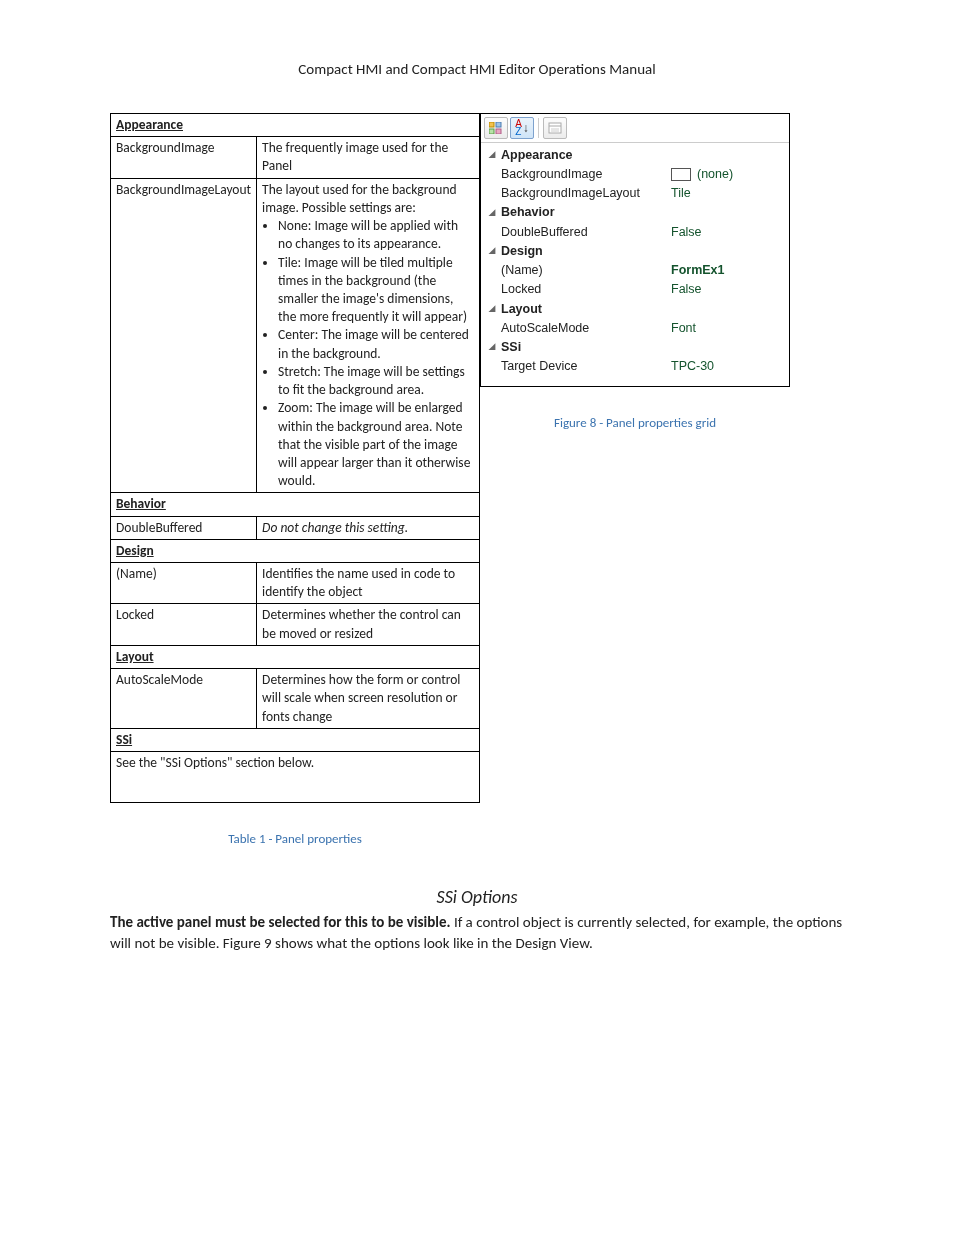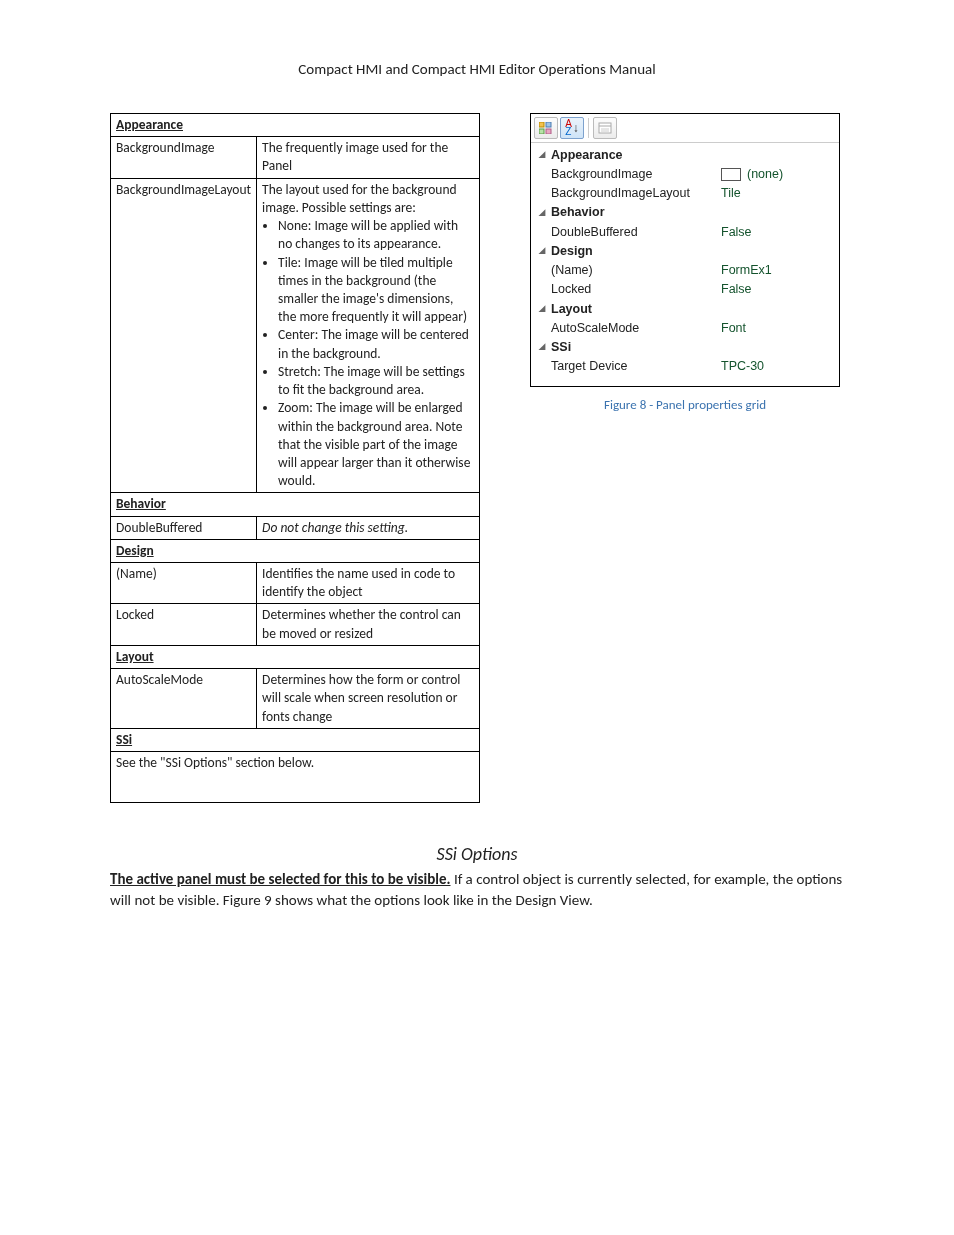--- a/index.html
+++ b/index.html
@@ -13,21 +13,20 @@
     box-sizing: border-box;
   }
   .header-title {
     text-align: center;
     font-size: 15px;
     margin-bottom: 35px;
   }
   .columns {
     display: flex;
     align-items: flex-start;
-    gap: 50px;
   }
   .left-col { flex: 0 0 370px; }
   .right-col { flex: 0 0 310px; }
 
   
   table.doc {
     border-collapse: collapse;
     width: 100%;
     border: 1.5px solid #000;
     font-size: 13.5px;
@@ -46,21 +45,21 @@
     margin: 0 0 0 16px;
     padding: 0;
   }
   table.doc td.desc ul li { margin-bottom: 0; }
   .italic { font-style: italic; }
 
   .caption {
     text-align: center;
     color: #3b73af;
     font-size: 13px;
-    margin-top: 10px;
+    margin-top: 28px;
   }
 
   
   .propgrid {
     border: 1.5px solid #000;
     width: 100%;
     font-family: "Tahoma", "Segoe UI", Arial, sans-serif;
     font-size: 12.5px;
     box-sizing: border-box;
   }
@@ -94,37 +93,37 @@
     padding: 1.5px 4px 1.5px 4px;
     line-height: 1.3;
   }
   .prop-row .tw {
     width: 14px; text-align: center;
     font-size: 9px; color: #666;
   }
   .prop-row .lbl { flex: 0 0 170px; padding-left: 2px; }
   .prop-row .val { flex: 1; color:#14532d; }
   .prop-row.cat .lbl { font-weight: bold; }
-  .prop-row .val.bold { font-weight: normal; }
+  .prop-row .val.bold { font-weight: bold; }
   .val .swatch {
     display:inline-block; width:18px; height:11px;
     border:1px solid #555; background:#fff;
     vertical-align:middle; margin-right:6px;
   }
 
   
   .section-heading {
     font-style: italic;
     font-size: 18px;
     margin-top: 40px;
     margin-bottom: 4px;
     text-align: center;
   }
   .body-text { font-size: 15px; line-height:1.4; }
-  .body-text .underline-bold { text-decoration: underline; font-weight:600;text-align:center; }
+  .body-text .underline-bold { font-weight:600;text-align:center; }
 </style>
 </head>
 <body>
 
 <div class="header-title">Compact HMI and Compact HMI Editor Operations Manual</div>
 
 <div class="columns">
 
   <div class="left-col">
     <table class="doc">
@@ -175,20 +174,21 @@
         <td class="desc">Determines how the form or control will scale when screen resolution or fonts change</td>
       </tr>
       <tr class="section">
             <td colspan="2">SSi</td>
           </tr>
       <tr>
             <td colspan="2" style="height:46px;">See the "SSi Options" section below.</td>
           </tr>
     </tbody>
       </table>
+    <div class="caption">Table 1 - Panel properties</div>
   </div>
 
   <div class="right-col">
     <div class="propgrid">
       <div class="toolbar">
         <div class="tb-btn">
           <svg width="14" height="12">
               <rect x="0" y="0" width="5" height="5" fill="#f2c14e" stroke="#b88a00"></rect>
               <rect x="7" y="0" width="5" height="5" fill="#9cc3e8" stroke="#4a7ab0"></rect>
               <rect x="0" y="7" width="5" height="5" fill="#b7e3a8" stroke="#5a9a46"></rect>

